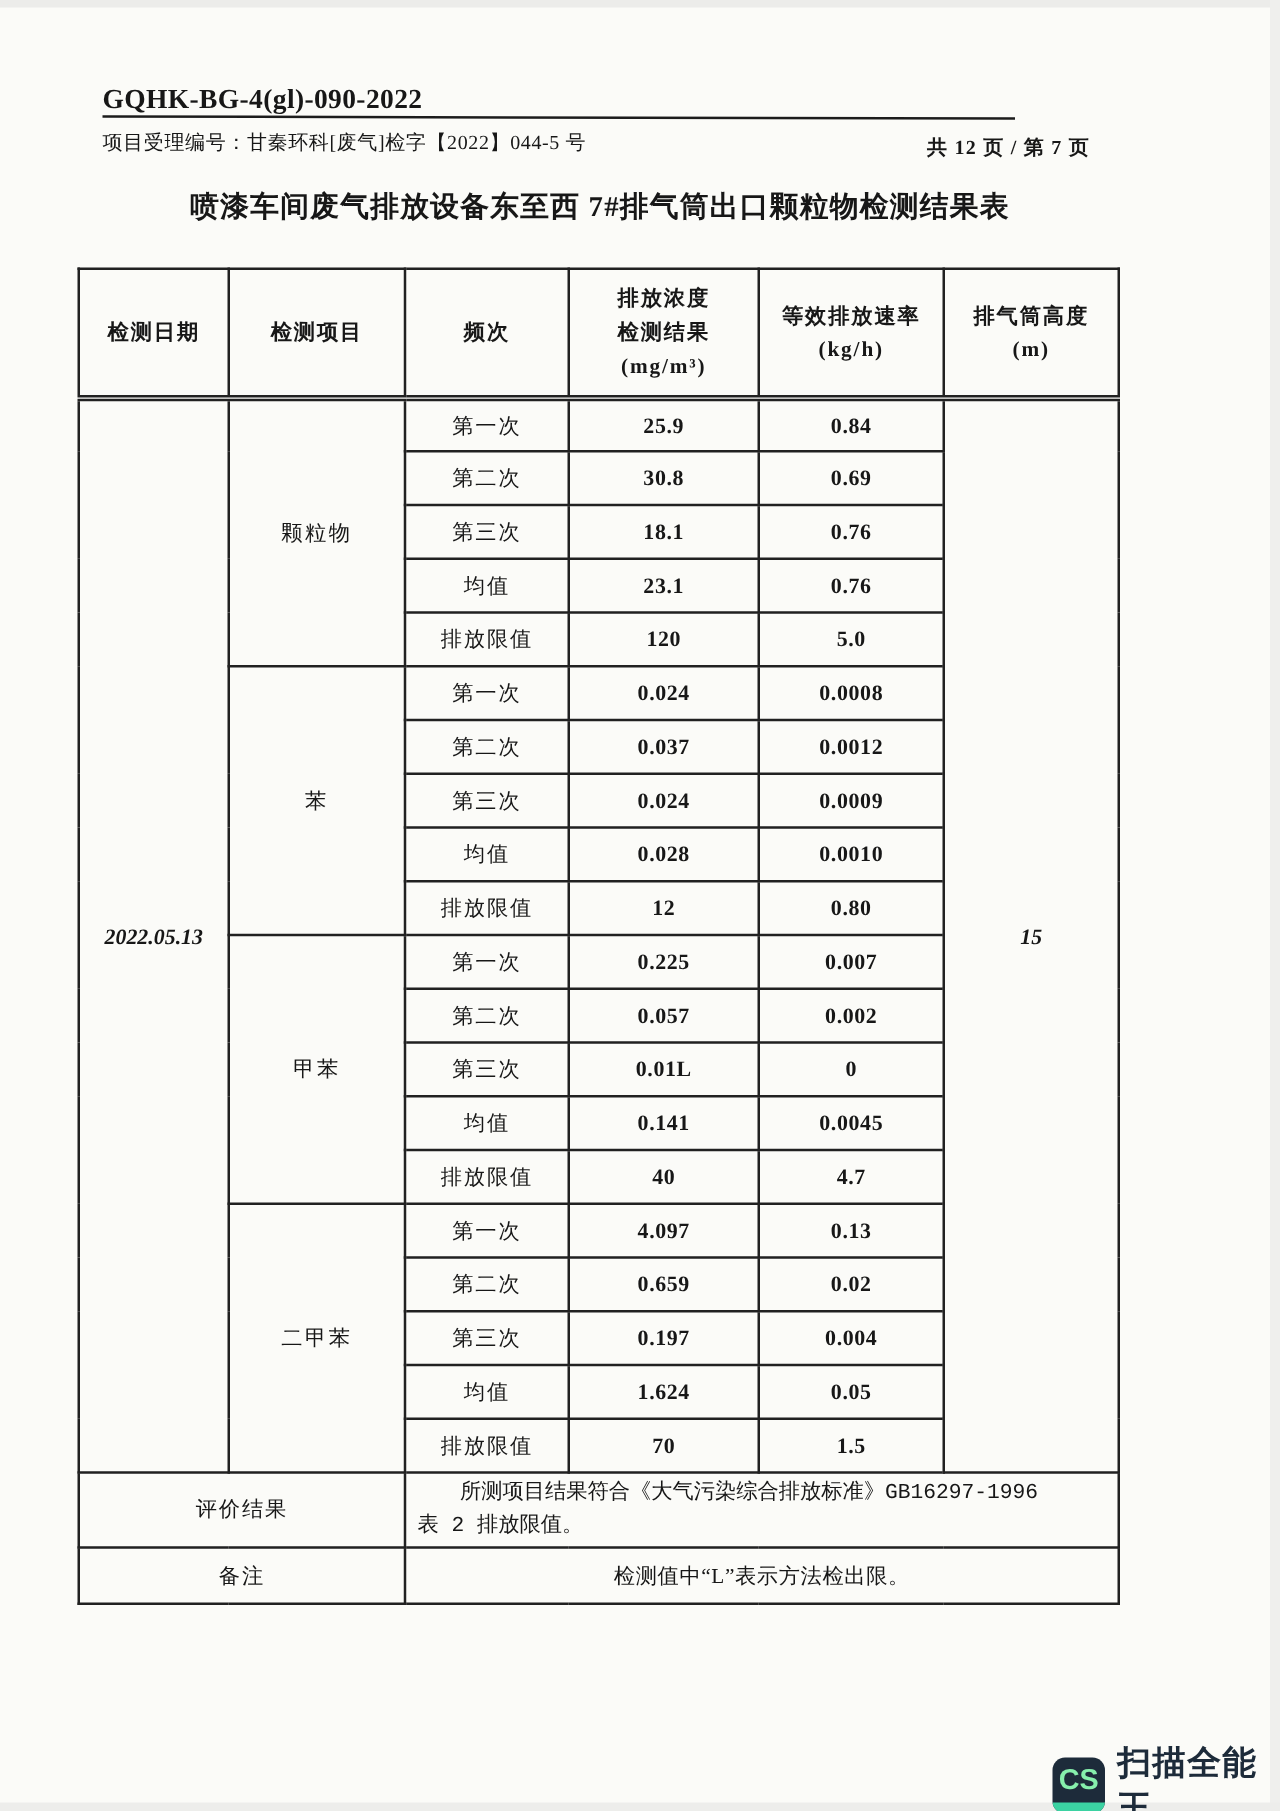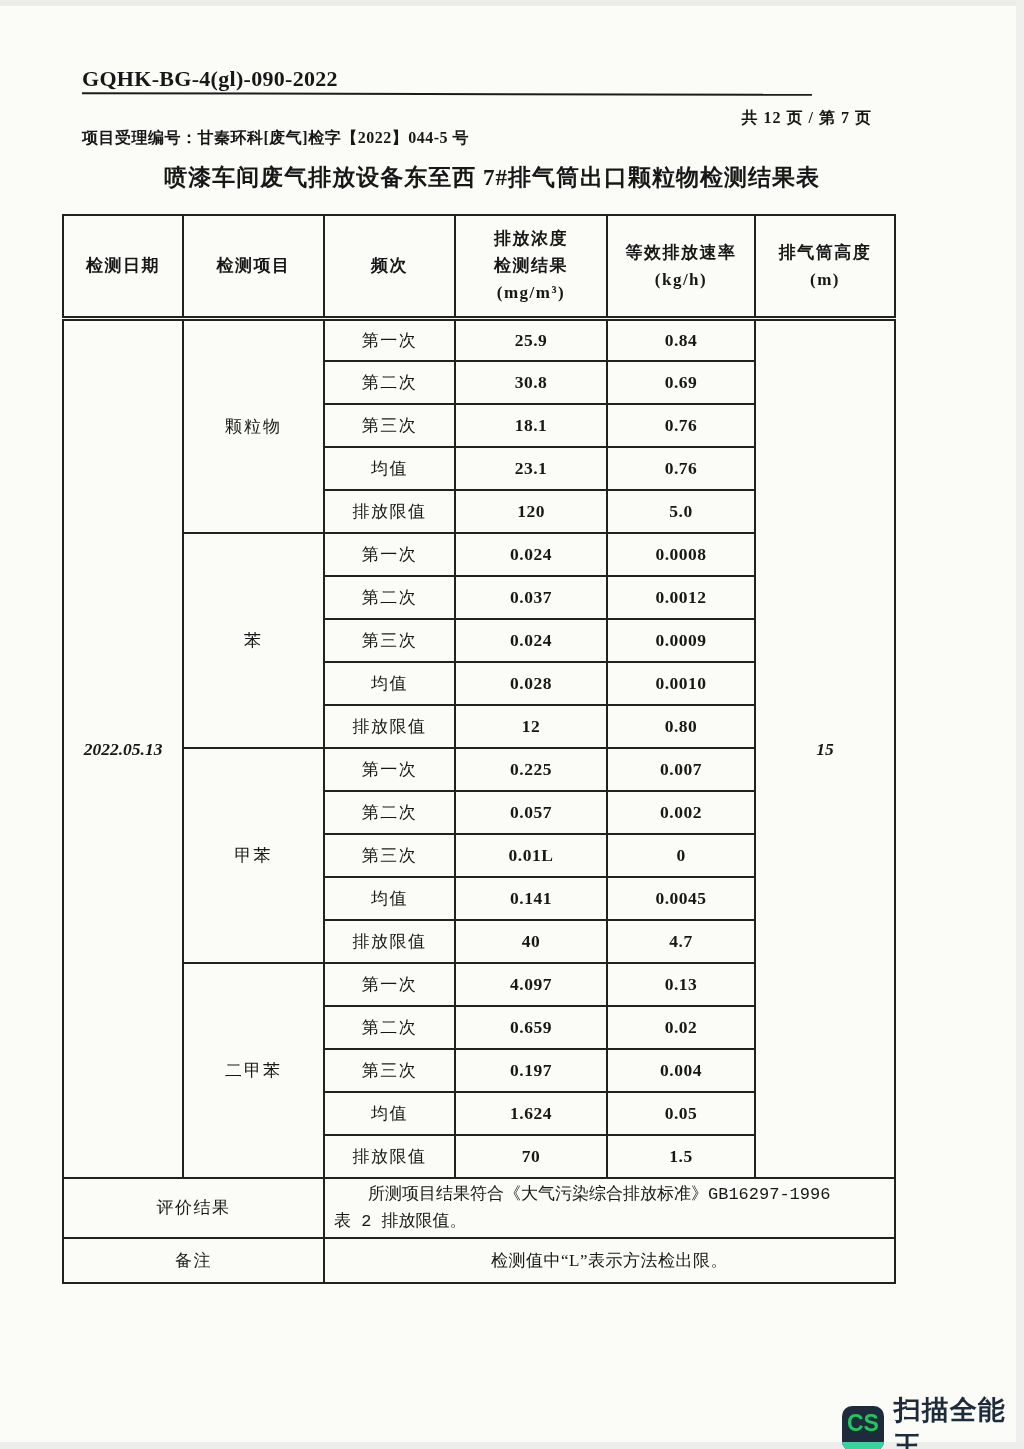--- a/index.html
+++ b/index.html
@@ -17,28 +17,28 @@
   .doc-code {
     position:absolute; left:82px; top:66px;
     font-size:22px; font-weight:700; letter-spacing:.3px;
   }
   .head-rule {
     position:absolute; left:82px; top:93px; width:730px; height:0;
     border-top:2.5px solid #1c1c1c; transform:rotate(.12deg);
   }
   .acceptance {
     position:absolute; left:82px; top:104px;
-    font-size:16px; font-weight:700; letter-spacing:.5px;margin-top:24px;
+    font-size:16px; font-weight:400; letter-spacing:.5px;
   }
   .page-counter {
     position:absolute; right:152px; top:108px;
     font-size:16px; font-weight:700; letter-spacing:1px;
   }
   .title {
-    position:absolute; left:62px; top:150px; width:836px; margin:12px;
+    position:absolute; left:62px; top:150px; width:836px; margin:0;
     text-align:center; font-size:23px; font-weight:700; letter-spacing:1px;
   }
 
   table.results {
     position:absolute; left:62px; top:214px;
     border-collapse:collapse; table-layout:fixed;
   }
   .results th, .results td {
     border:2px solid var(--border,#212121);
     padding:0; text-align:center; vertical-align:middle;
@@ -67,21 +67,21 @@
   .scanner {
     position:absolute; left:842px; top:1392px;
     display:flex; align-items:center; gap:10px;
   }
   .cs-badge {
     position:relative; width:45px; height:45px; border-radius:10px;
     background:var(--badge-bg,#1d2b3a); overflow:hidden;
     display:flex; justify-content:center; align-items:flex-start;
   }
   .cs-badge .cs-letters {
-    color:#22c55e; font-family:"Liberation Sans","DejaVu Sans",sans-serif;
+    color:#86efac; font-family:"Liberation Sans","DejaVu Sans",sans-serif;
     font-weight:700; font-size:23px; line-height:35px;
   }
   .cs-badge::after {
     content:""; position:absolute; bottom:0; left:0; width:100%; height:9px;
     background:var(--badge-accent,#3bd2a2);
   }
   .cs-name {
     font-family:"Liberation Sans","DejaVu Sans",sans-serif;
     font-size:27px; font-weight:600; letter-spacing:1px;
     color:var(--badge-bg,#1d2b3a);

